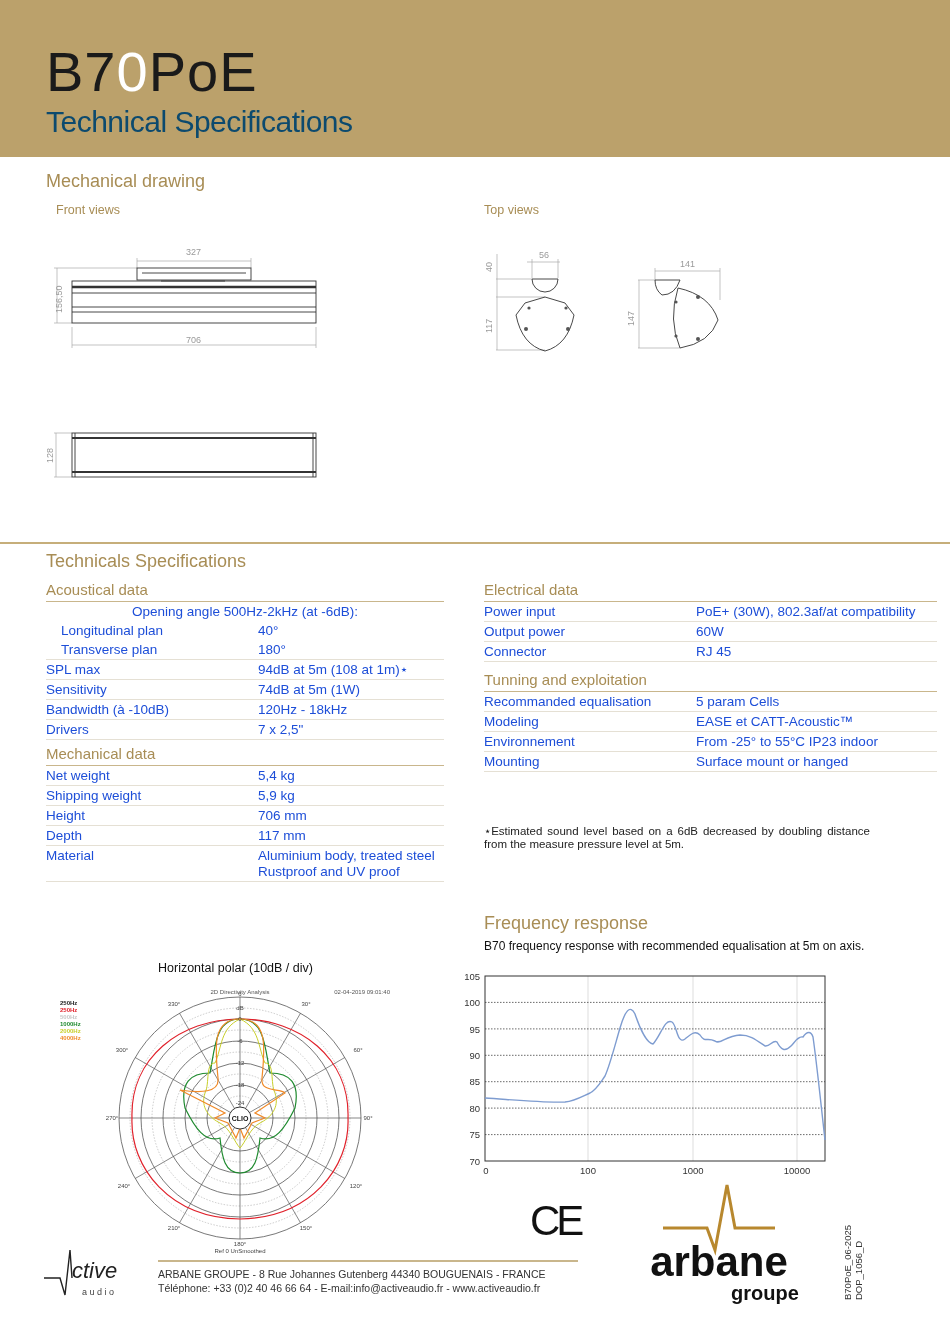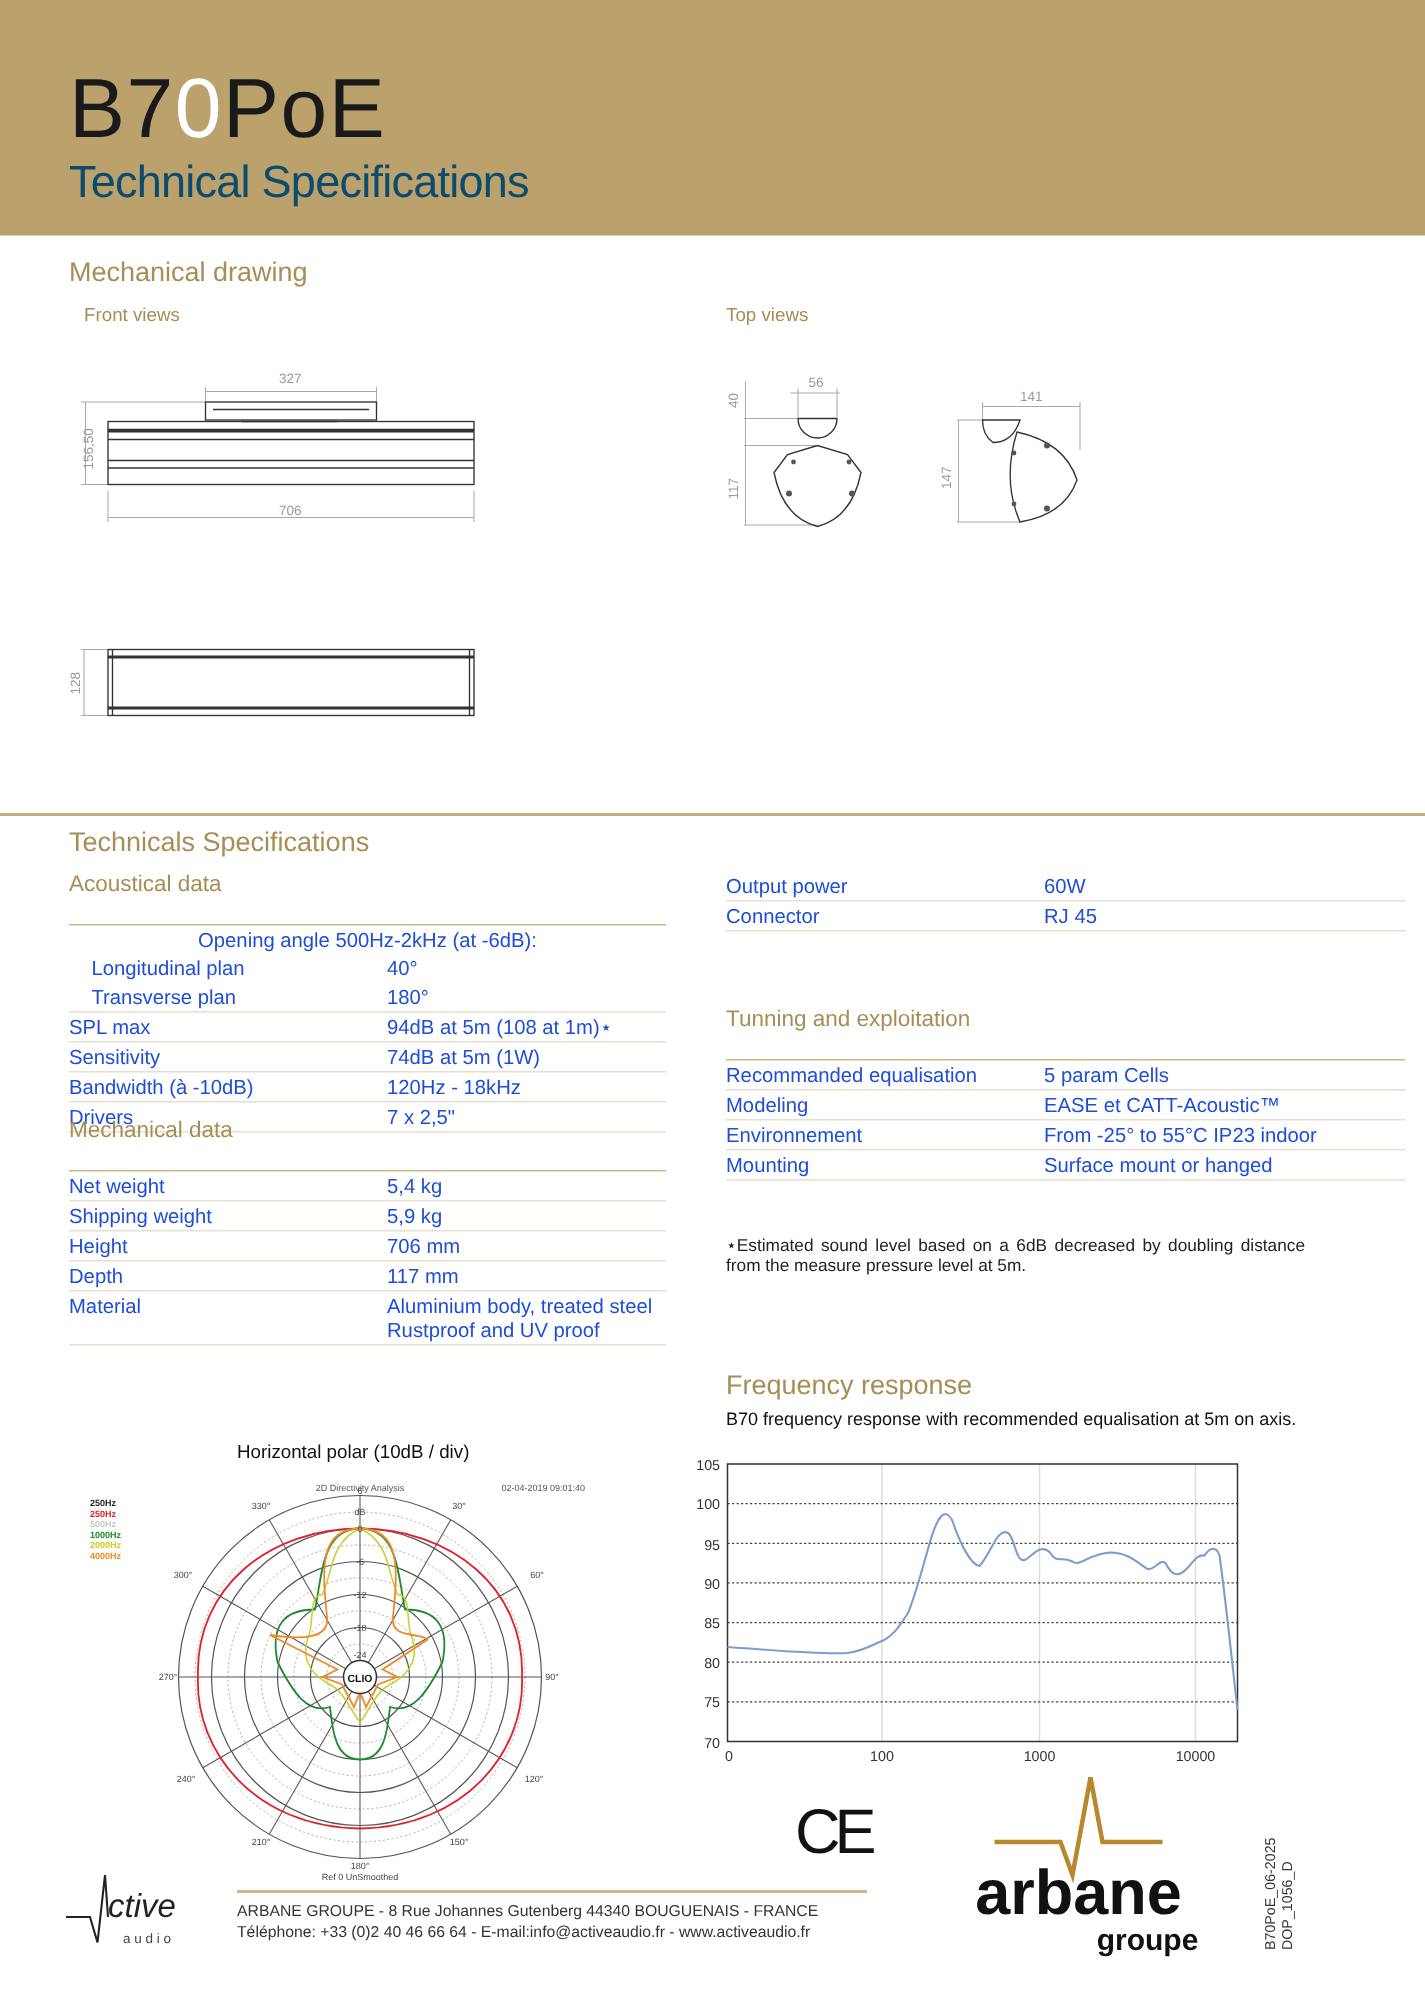--- a/index.html
+++ b/index.html
@@ -9,21 +9,21 @@
   .header { left: 0; top: 0; width: 950px; height: 157px; background: #BBA16B; }
   .title { left: 46px; top: 40px; font-size: 56px; line-height: 64px; color: #1a1a1a; letter-spacing: 1px; }
   .title .accent { color: #ffffff; }
   .subtitle { left: 46px; top: 104px; font-size: 30px; line-height: 36px; color: #0c4a6e; letter-spacing: -0.5px; }
   .h2 { font-size: 18px; line-height: 22px; color: #A88D55; }
   .h3 { font-size: 12.5px; line-height: 16px; color: #A88D55; }
   .hsec { font-size: 15px; line-height: 18px; color: #A88D55; }
   .sep { left: 0; top: 542px; width: 950px; height: 1.5px; background: #C6AE7A; }
 
   .spec-table { width: 398px; }
-  .spec-table .head { border-bottom: 1.5px solid #C9B68C; padding-bottom: 17px; }
+  .spec-table .head { border-bottom: 1.5px solid #C9B68C; padding-bottom: 2px; }
   .row { display: flex; border-bottom: 1px solid #E5E0D4; font-size: 13.5px; line-height: 16px; padding: 1.5px 0; color: #1d4ed8; justify-content: center; }
   .row .k { width: 212px; flex: none; }
   .row .v { flex: 1; }
   .row.noline { border-bottom: none; }
   .row .k.indent { padding-left: 15px; }
 
   .note { font-size: 11.5px; line-height: 13px; color: #222; text-align: justify; }
   .fr-desc { font-size: 12px; line-height: 15px; color: #111; }
 
   .footer-rule { left: 158px; top: 1260px; width: 420px; height: 1.5px; background: #C9B68C; }
@@ -181,20 +181,25 @@
   <div class="row">
       <span class="k">Material</span>
       <span class="v">
         <span style="display:block;white-space:nowrap">Aluminium body, treated steel</span>
         <span style="display:block">Rustproof and UV proof</span>
       </span>
     </div>
 </div>
 
 <div class="abs spec-table" style="left:484px;top:581px;width:453px;">
+  <div class="head hsec">Electrical data</div>
+  <div class="row">
+      <span class="k">Power input</span>
+      <span class="v">PoE+ (30W), 802.3af/at compatibility</span>
+    </div>
   <div class="row">
       <span class="k">Output power</span>
       <span class="v">60W</span>
     </div>
   <div class="row">
       <span class="k">Connector</span>
       <span class="v">RJ 45</span>
     </div>
 </div>
 

